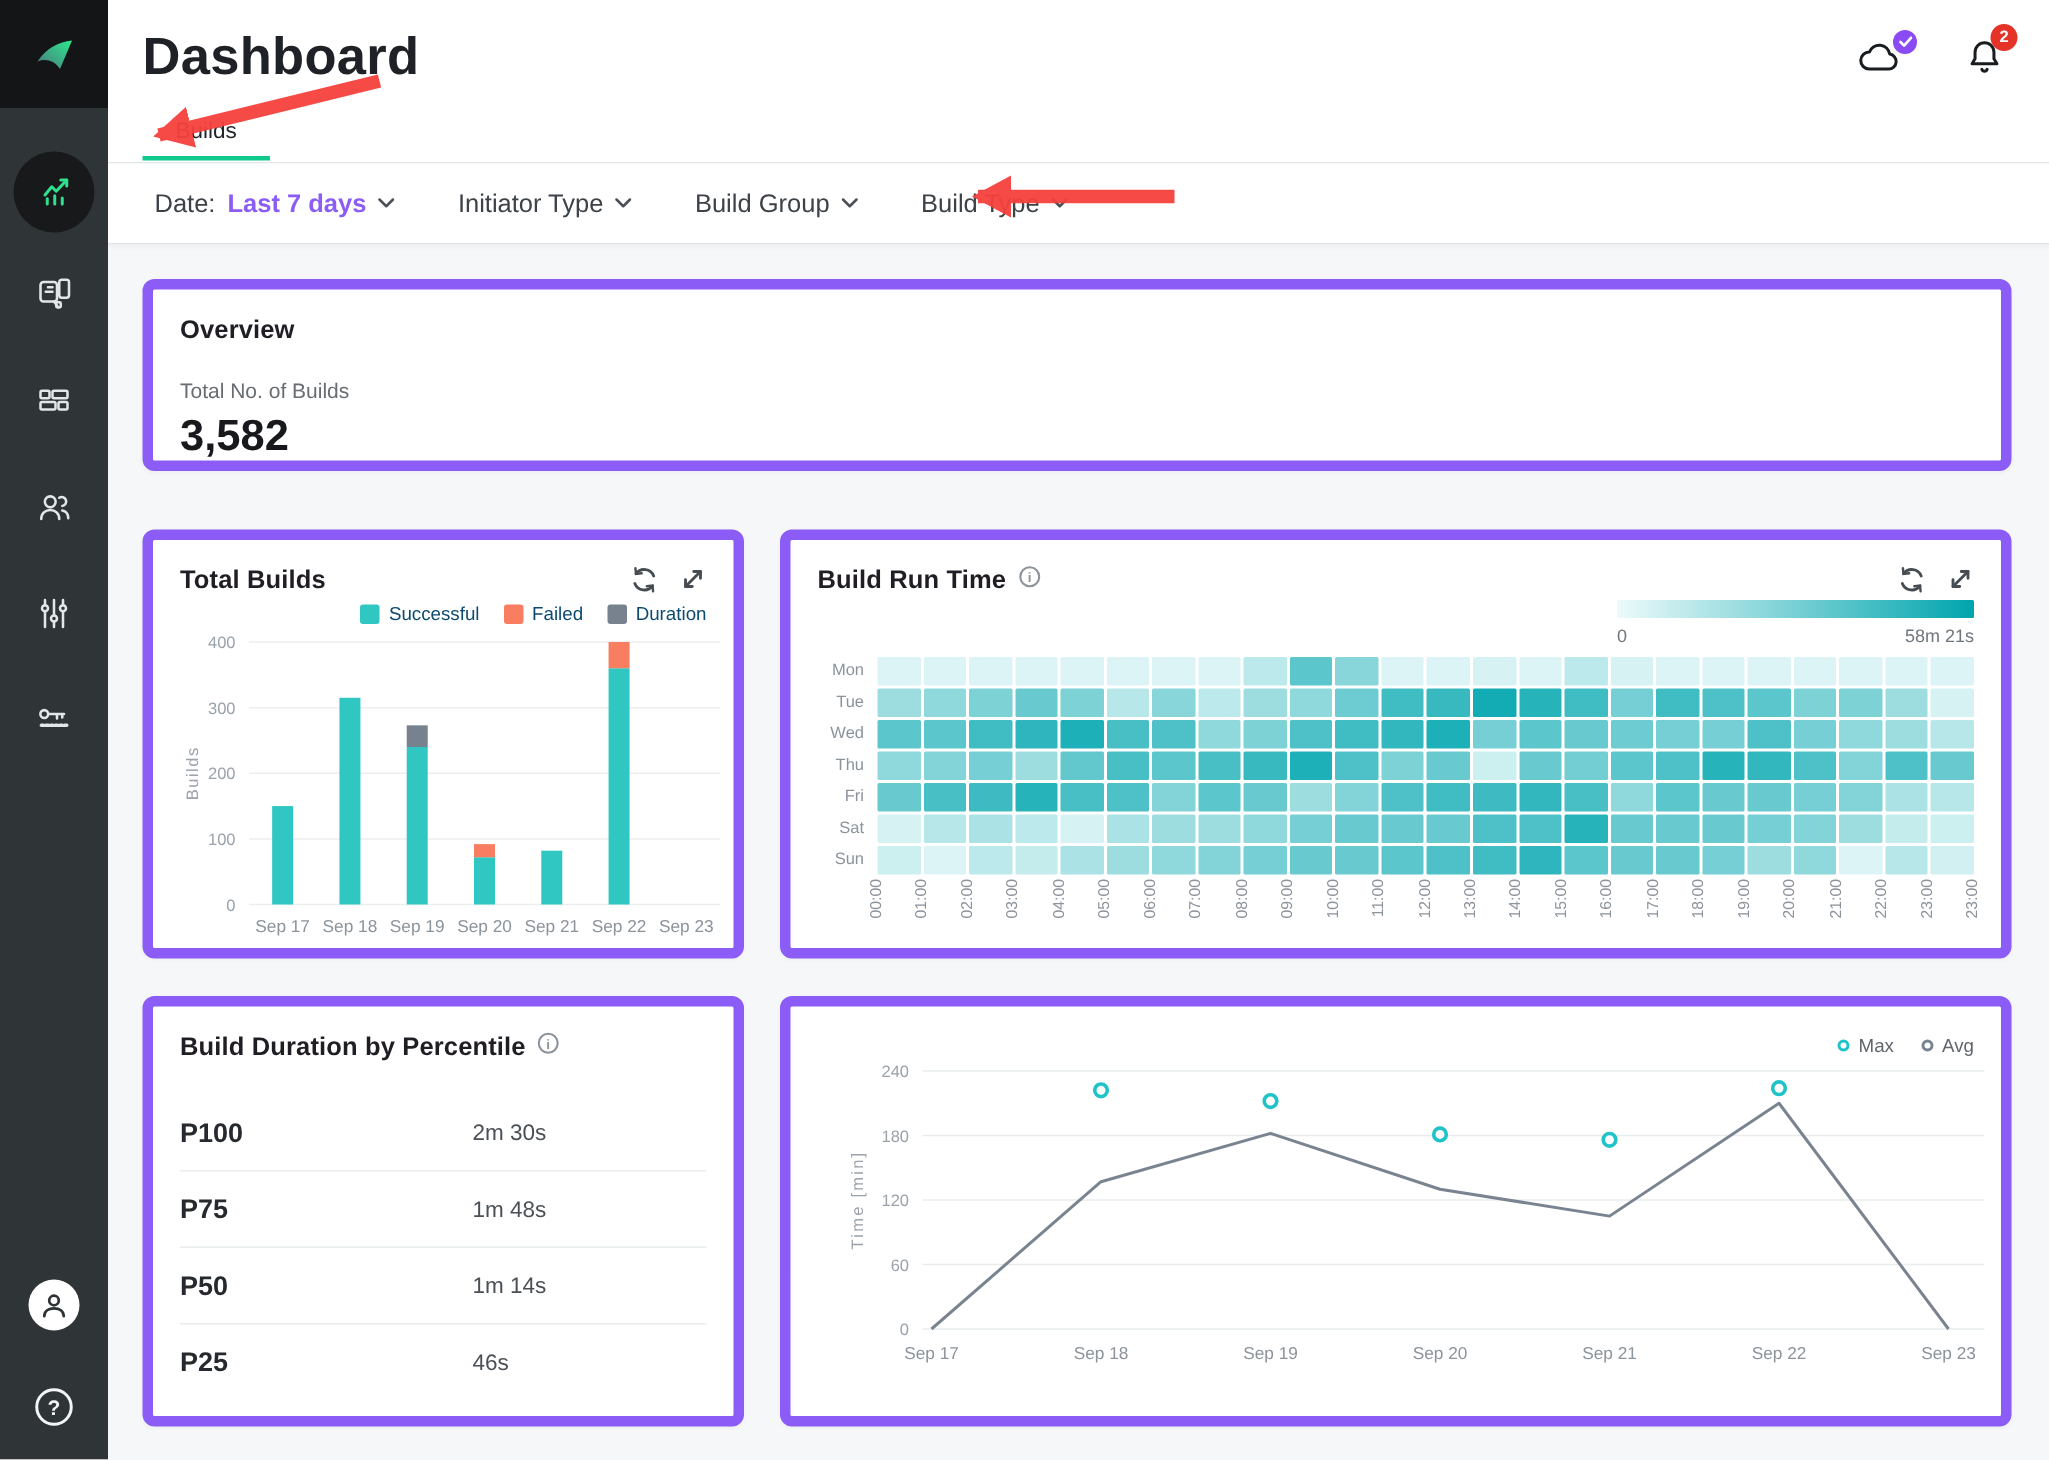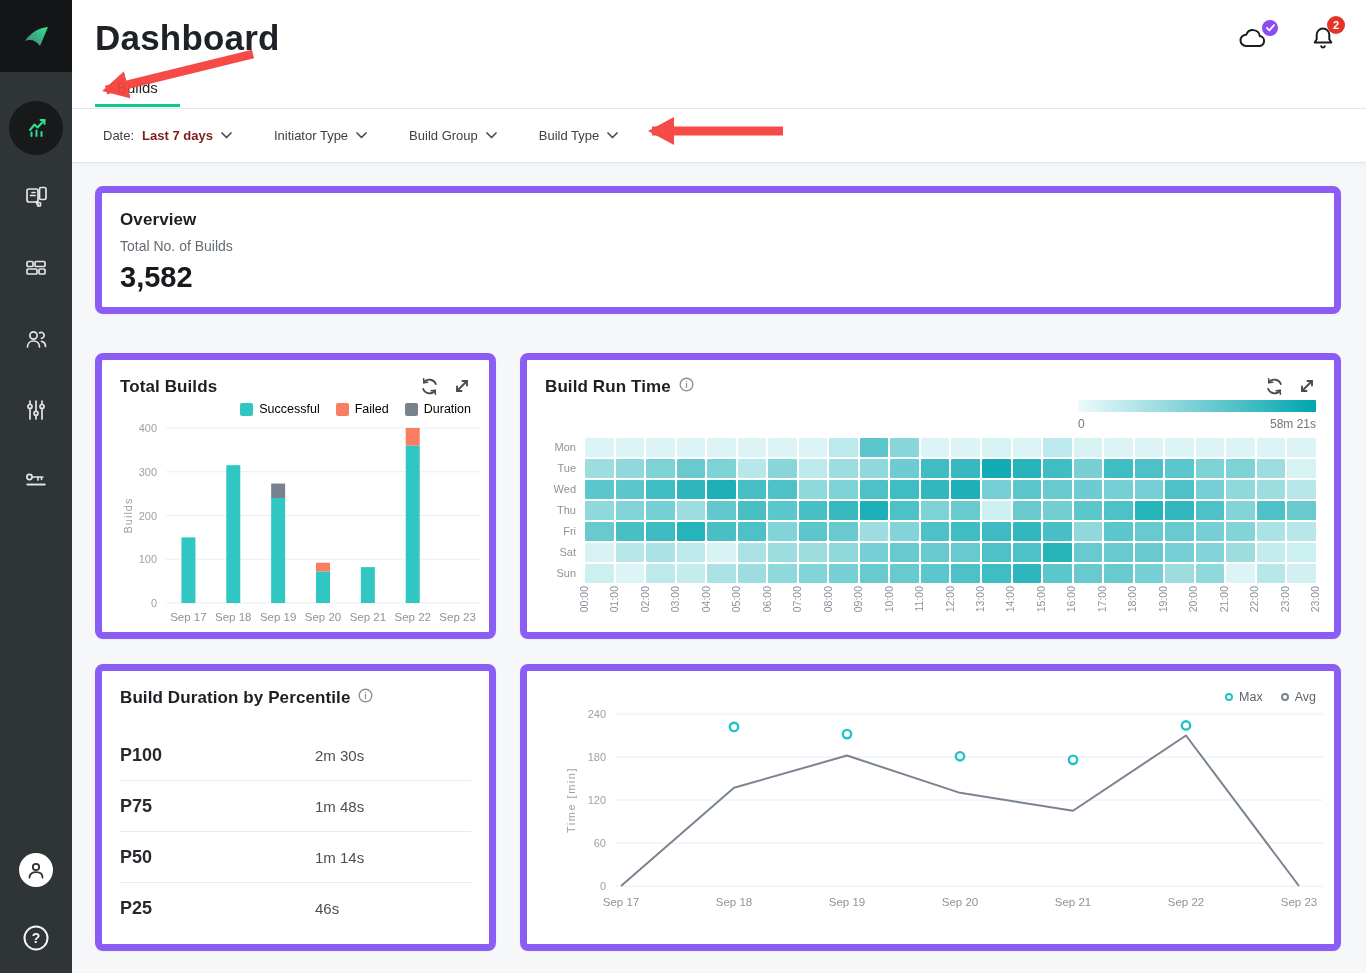--- a/index.html
+++ b/index.html
@@ -21,40 +21,40 @@
   .main { flex:1; display:flex; flex-direction:column; min-width:0; }
   .topbar { background:#fff; height:76px; display:flex; align-items:center; padding:0 30px 0 23px; }
   .topbar h1 { font-size:35px; font-weight:700; color:#1e2226; margin:0; letter-spacing:.2px; }
   .topbar-icons { margin-left:auto; display:flex; gap:40px; align-items:center; }
   .icon-btn { position:relative; cursor:pointer; line-height:0; }
   .badge-purple { position:absolute; top:-6px; right:-8px; width:16px; height:16px; border-radius:50%; display:grid; place-items:center; }
   .badge-red { position:absolute; top:-8px; right:-9px; width:18px; height:18px; border-radius:50%; color:#fff; font-size:11px; font-weight:700; display:grid; place-items:center; }
   .tabs-row { background:#fff; padding:0 26px 0 23px; border-bottom:1px solid #e4e7e9; height:33px; }
   .tab { display:inline-block; padding:3px 22px 8px; border-bottom:3px solid #10c98d; margin-bottom:-1px; font-size:15px; color:#23272b; cursor:pointer; }
   .filter-bar { background:#fff; height:54px; display:flex; align-items:center; gap:42px; padding:0 26px 0 31px; border-bottom:1px solid #e2e5e7; box-shadow:0 2px 3px rgba(0,0,0,.03); }
-  .filter { display:flex; align-items:center; gap:8px; font-size:13px; color:#3c4247; cursor:pointer; white-space:nowrap; }
-  .filter b { font-weight:700; color:#7f1d1d; }
+  .filter { display:flex; align-items:center; gap:8px; font-size:17px; color:#3c4247; cursor:pointer; white-space:nowrap; }
+  .filter b { font-weight:700; color:#8b5cf6; }
   .content { flex:1; padding:23px 25px 0 23px; }
   
   .card { background:#fff; border:7px solid #8b5cf6; border-radius:8px; box-shadow:0 1px 3px rgba(25,30,36,.04); }
   .overview { height:128px; padding:17px 18px; margin-bottom:39px; display:flex; flex-direction:column; }
   .card-title { font-size:17px; font-weight:700; color:#211d24; letter-spacing:.1px; }
-  .metrics { display:flex; flex:1; margin-top:8px;justify-content:space-between; }
+  .metrics { display:flex; flex:1; margin-top:22px;justify-content:space-between; }
   .metric { flex:1; }
   .metric + .metric { border-left:1px solid #e7eaec; padding-left:18px; }
   .metric-label { font-size:14px; color:#666d73; }
   .metric-value { font-size:29px; font-weight:700; color:#17191c; margin-top:7px; }
   .grid { display:grid; grid-template-columns:401px 1fr; gap:25px 24px; }
   .chart-card { padding:17px 18px; position:relative; overflow:hidden; }
   .r2 { height:286px; } .r3 { height:287px; }
   .card-head { display:flex; gap:8px; }
   .card-actions { margin-left:auto; display:flex; gap:14px; }
   .act-btn { cursor:pointer; line-height:0; }
   
-  .bar-legend { display:flex; justify-content:flex-end; gap:16px; margin-top:5px; font-size:12.5px; color:#000000; align-items:center; }
+  .bar-legend { display:flex; justify-content:flex-end; gap:16px; margin-top:5px; font-size:12.5px; color:#0c4a6e; align-items:center; }
   .bar-legend .item { display:flex; align-items:center; gap:6px; }
   .sw { width:13px; height:13px; border-radius:2px; }
   
   .hm-legend { margin-left:auto; width:238px; margin-top:3px; }
   .hm-gradient { height:12px; border-radius:1px; }
   .hm-scale { display:flex; justify-content:space-between; font-size:12px; color:#6f767c; margin-top:5px; }
   .hm-body { display:flex; margin-top:7px; }
   .hm-days { width:40px; display:flex; flex-direction:column; gap:2px; padding-right:9px; }
   .hm-days span { height:19px; line-height:19px; font-size:11px; color:#8b939b; text-align:right; }
   .hm-grid { flex:1; display:grid; grid-template-columns:repeat(24,1fr); grid-auto-rows:19px; gap:2px; }

